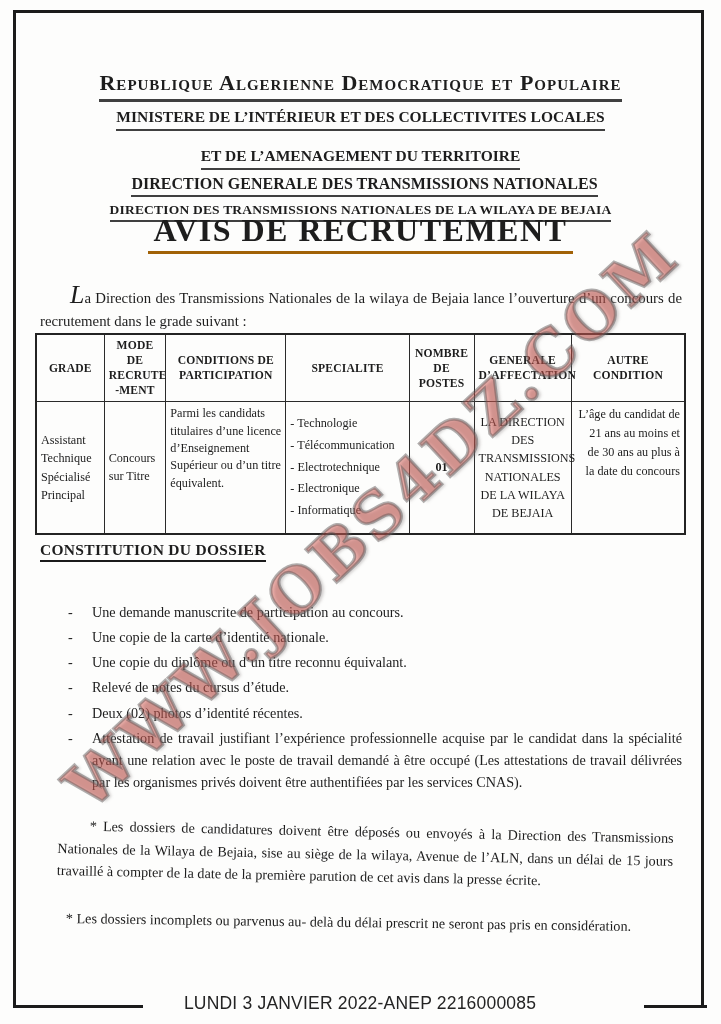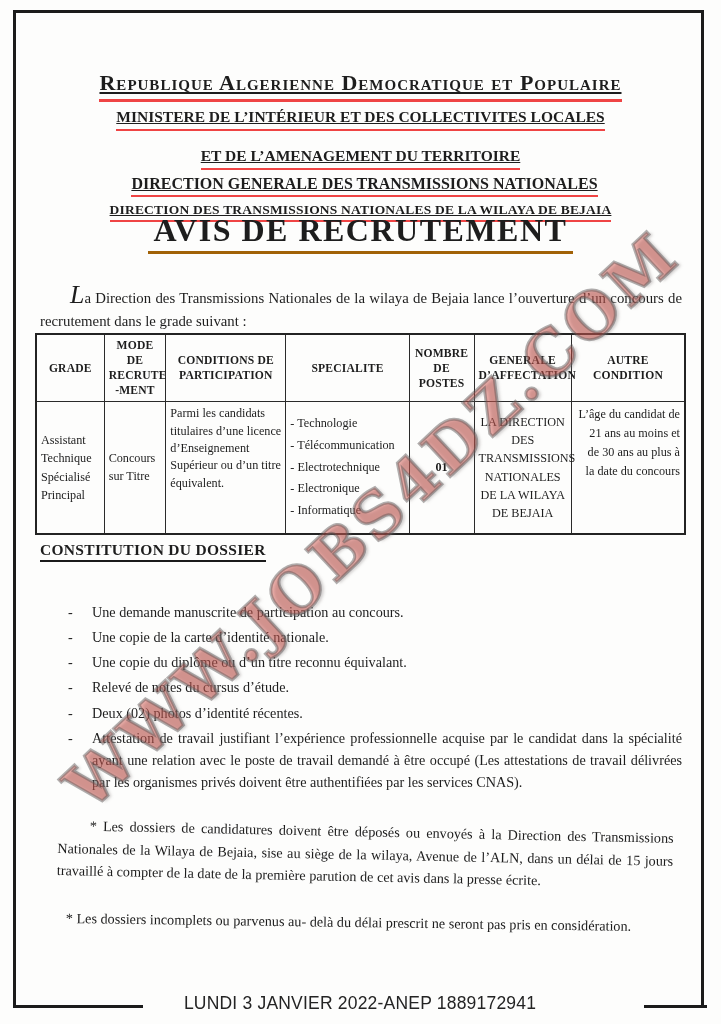--- a/index.html
+++ b/index.html
@@ -12,21 +12,21 @@
     position: absolute; left: 13px; top: 10px; width: 691px; height: 998px;
     border-left: 3px solid #1b1b1b; border-right: 3px solid #1b1b1b;
     border-top: 3px solid #1b1b1b; border-bottom: none;
     box-sizing: border-box; pointer-events: none;
   }
   .hline { position: absolute; height: 3px; background: #1b1b1b; }
   .hline.left  { left: 13px; top: 1005px; width: 130px; }
   .hline.right { left: 644px; top: 1005px; width: 63px; }
 
   .header-block { position: absolute; top: 68px; left: 20px; right: 20px; text-align: center; }
-  .hl { display: inline-block; font-weight: bold; border-bottom: 2px solid #ef4444; padding-bottom: 1px; text-decoration: underline; }
+  .hl { display: inline-block; font-weight: bold; border-bottom: 2px solid #404040; padding-bottom: 1px; }
   .hl1 { font-size: 22px; font-variant: small-caps; letter-spacing: 1px; border-bottom-width: 3px; margin-bottom: 3px; }
   .hl2 { font-size: 15.5px; margin-top: 2px; }
   .hl3 { font-size: 15.5px; margin-top: 15px; }
   .hl4 { font-size: 16px; margin-top: 3px; margin-left: 8px; }
   .hl5 { font-size: 13.5px; margin-top: 4px; letter-spacing: 0.2px; }
   .hrow { line-height: 1.35; }
 
   .doc-title {
     position: absolute; top: 212px; left: 0; right: 0; text-align: center;
   }
@@ -184,13 +184,13 @@
   </div>
 </div>
 
 <p class="note note1">* Les dossiers de candidatures doivent être déposés ou envoyés à la Direction des Transmissions Nationales de la Wilaya de Bejaia, sise au siège de la wilaya, Avenue de l’ALN, dans un délai de 15 jours travaillé à compter de la date de la première parution de cet avis dans la presse écrite.</p>
 <p class="note note2">* Les dossiers incomplets ou parvenus au- delà du délai prescrit ne seront pas pris en considération.</p>
 
 <div class="watermark">WWW.JOBS4DZ.COM</div>
 
 <div class="hline left"></div>
 <div class="hline right"></div>
-<div class="footer-text">LUNDI 3 JANVIER 2022-ANEP 1889172941</div>
+<div class="footer-text">LUNDI 3 JANVIER 2022-ANEP 2216000085</div>
 
 </body></html>

